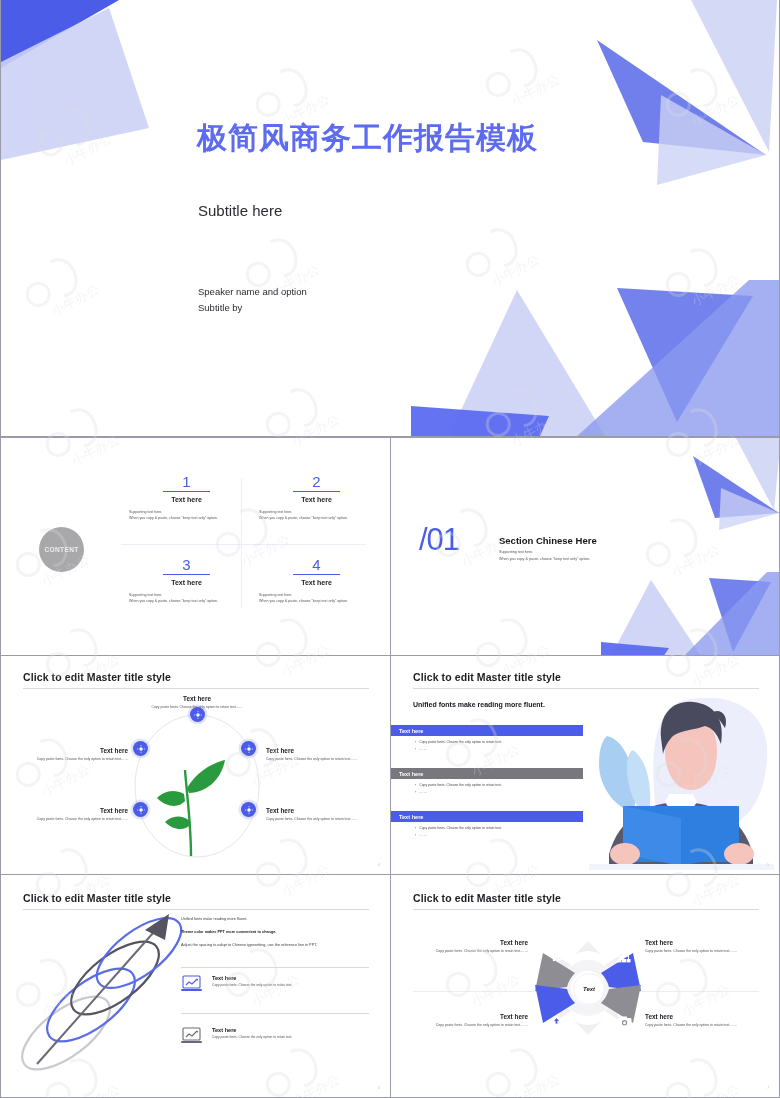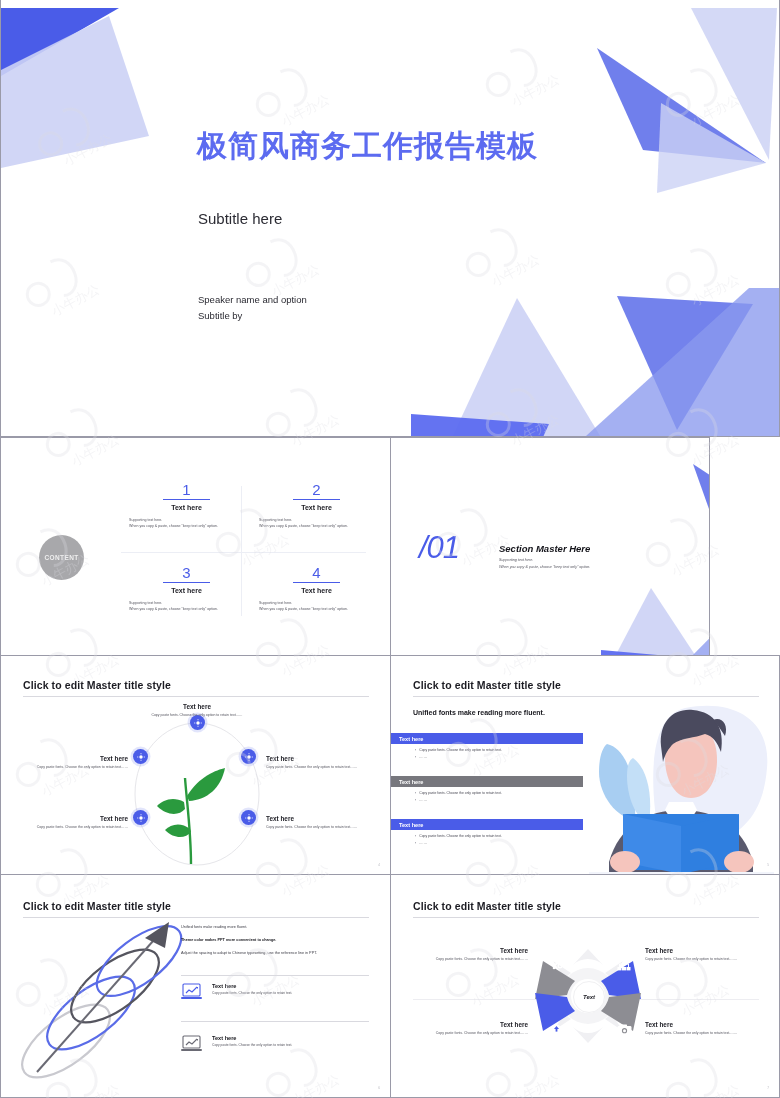--- a/index.html
+++ b/index.html
@@ -17,27 +17,27 @@
   }
 
   
   .slide{
     position:absolute;
     background:#fff;
     overflow:hidden;
     border:1px solid #9a9aa8;
     box-sizing:border-box;
   }
-  .slide-inner{position:absolute;inset:0;overflow:hidden;margin-top:8px;}
+  .slide-inner{position:absolute;inset:0;overflow:hidden;}
 
   
   #slide-cover{left:0;top:0;width:780px;height:437px;border:1px solid #9a9aa8;border-top:0;}
   
   #slide-content{left:0;top:437px;width:391px;height:219px;}
-  #slide-section{left:390px;top:437px;width:320px;height:219px;font-style:italic;}
+  #slide-section{left:390px;top:437px;width:390px;height:219px;}
   
   #slide-plant{left:0;top:655px;width:391px;height:220px;}
   #slide-reader{left:390px;top:655px;width:390px;height:220px;}
   
   #slide-ellipse{left:0;top:874px;width:391px;height:224px;}
   #slide-radial{left:390px;top:874px;width:390px;height:224px;}
 
   
   .cover-title{
     position:absolute;left:196px;top:118px;
@@ -234,21 +234,21 @@
         <polygon points="80,50 138,75 78,92" fill="#ccd2f5" opacity=".75"></polygon>
       </svg>
       <svg class="shape" style="left:200px;top:130px;width:190px;height:89px" viewBox="0 0 190 89">
         <polygon points="60,12 110,88 20,88" fill="#ccd2f5" opacity=".9"></polygon>
         <polygon points="118,10 180,14 142,84" fill="#6474ea" opacity=".9"></polygon>
         <polygon points="176,4 190,4 190,89 92,89" fill="#8b9aee" opacity=".78"></polygon>
         <polygon points="10,74 78,80 72,89 10,89" fill="#5c6bf0" opacity=".95"></polygon>
       </svg>
 
       <div class="sec-num" style="left:28px;top:86px;position:absolute">/01</div>
-      <div class="sec-head" style="left:108px;top:97px;position:absolute">Section Master Here</div>
+      <div class="sec-head" style="left:108px;top:97px;position:absolute">Section Chinese Here</div>
       <div class="sec-sub" style="left:108px;top:111px;position:absolute">
         <div>Supporting text here.</div>
         <div>When you copy &amp; paste, choose "keep text only" option.</div>
       </div>
     </div>
   </div>
 
   <div class="slide" id="slide-plant">
     <div class="slide-inner">
       <div class="sl-title" style="left:22px;top:15px;font-size:10.5px">Click to edit Master title style</div>

